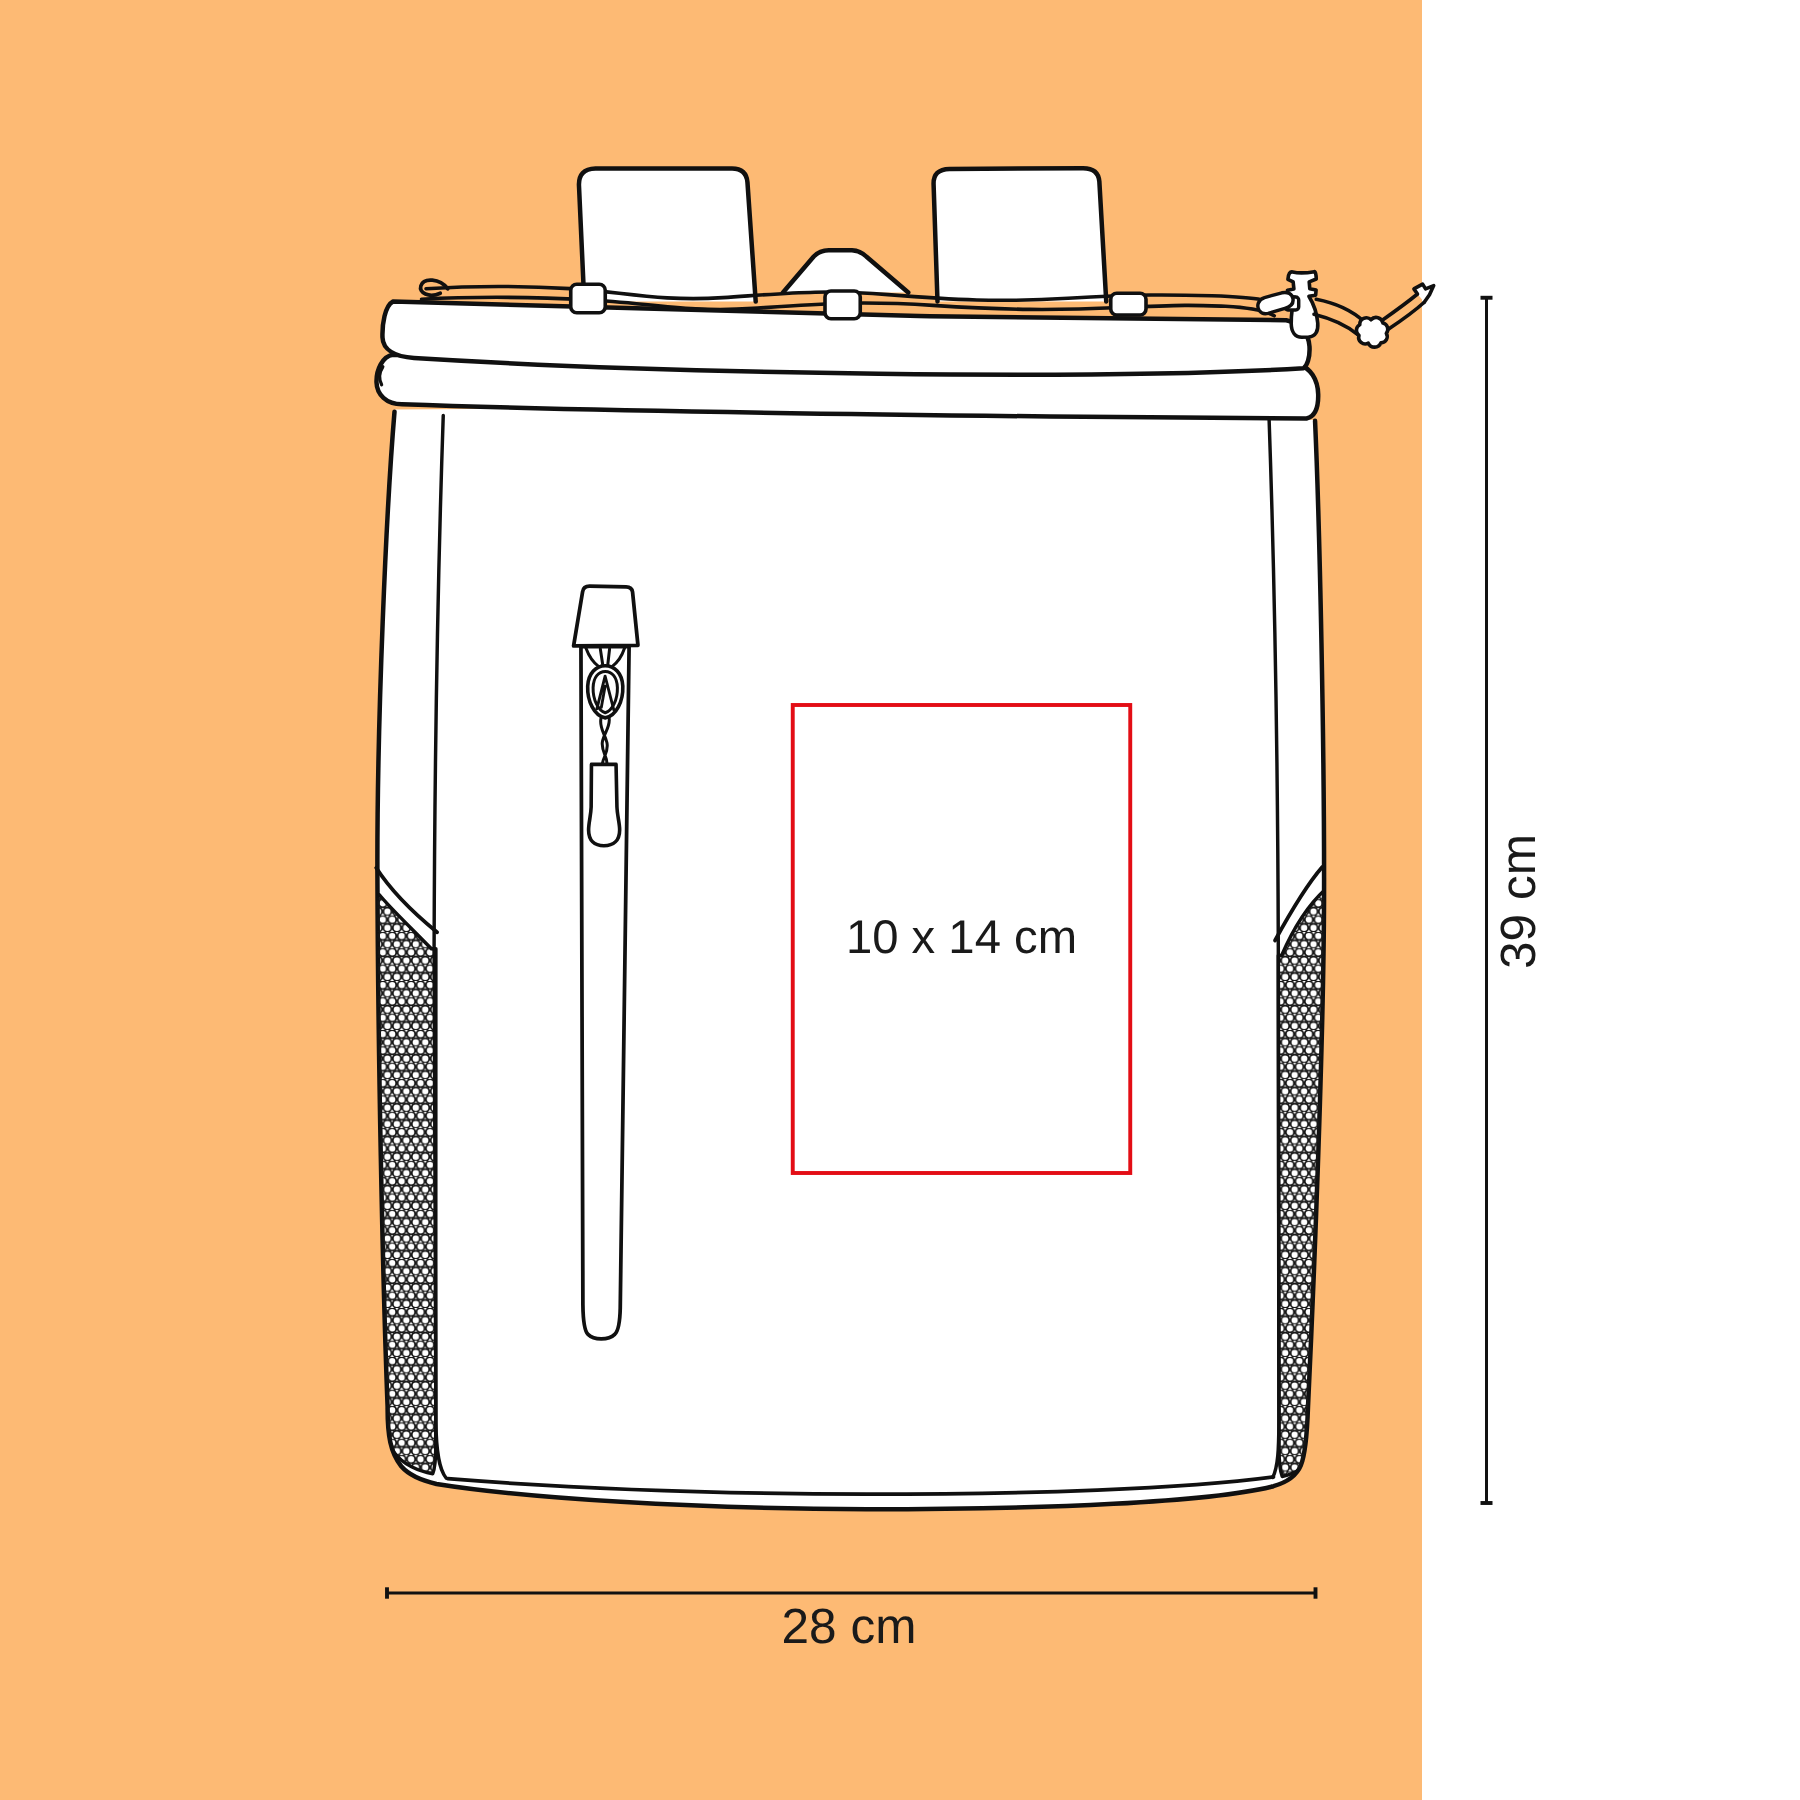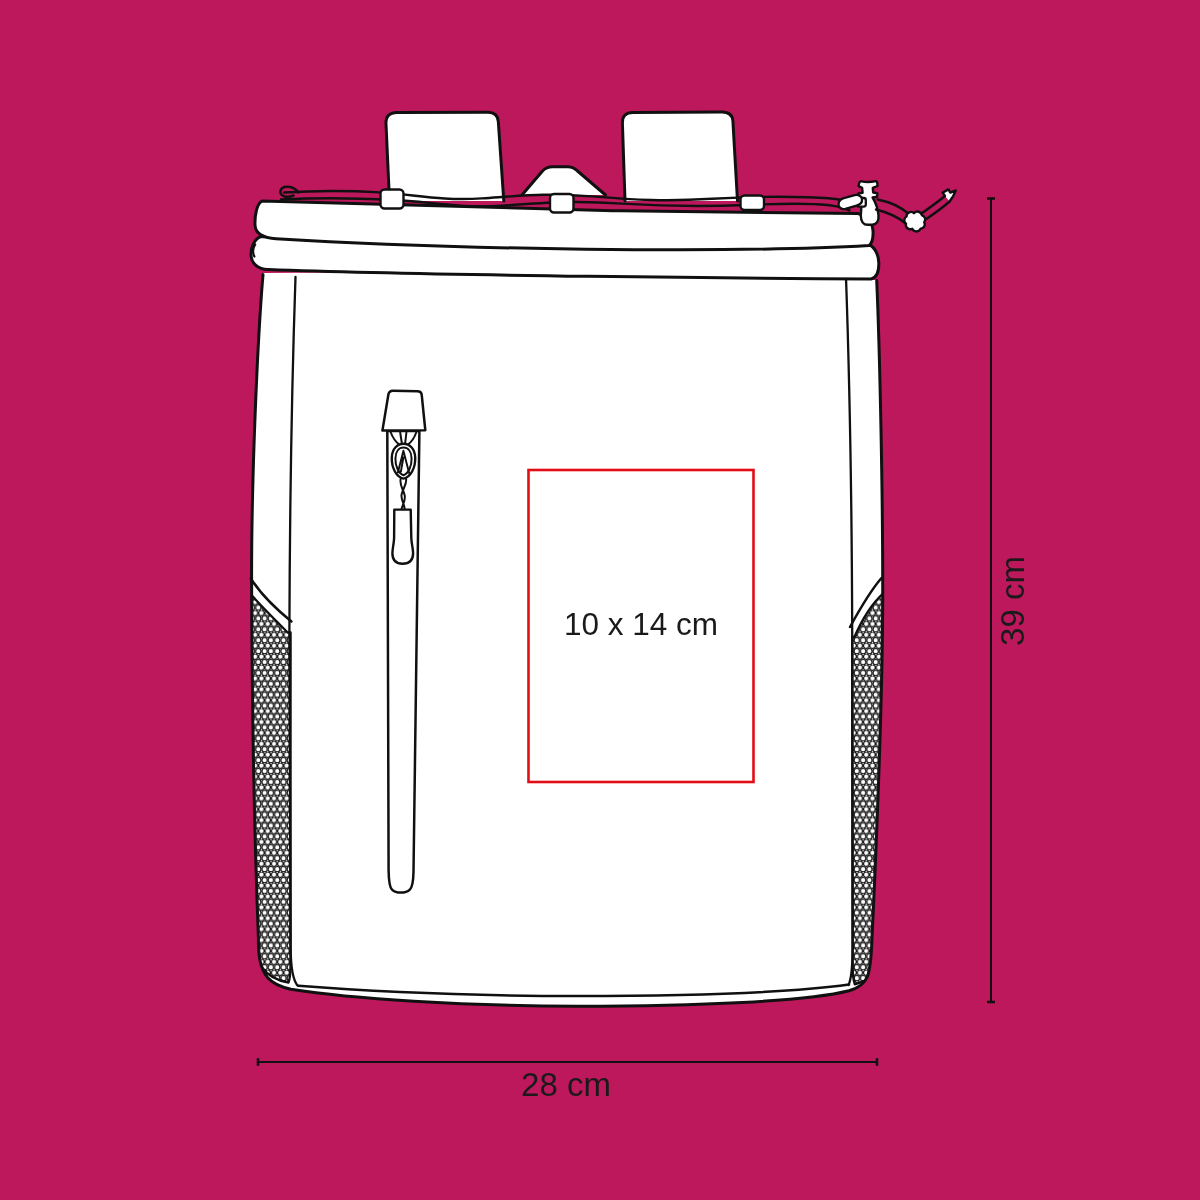--- a/index.html
+++ b/index.html
@@ -1,16 +1,16 @@
 <!DOCTYPE html>
 <html><head>
 <meta charset="utf-8">
 <style>
   html,body{margin:0;padding:0;background:#ffffff;}
-  .stage{width:1200px;height:1200px;position:relative;background:#be185d;font-family:"Liberation Sans",sans-serif;}
+  .stage{width:948px;height:1200px;position:relative;background:#fdba74;font-family:"Liberation Sans",sans-serif;}
   svg{display:block;}
 </style>
 </head>
 <body>
 <div class="stage">
 <svg width="1200" height="1200" viewBox="0 0 1200 1200">
 <defs>
   <pattern id="mesh" patternUnits="userSpaceOnUse" width="6.3" height="10.9">
     <g fill="none" stroke="#161616" stroke-width="1.2">
       <circle cx="3.15" cy="2.7" r="2.7"></circle>

